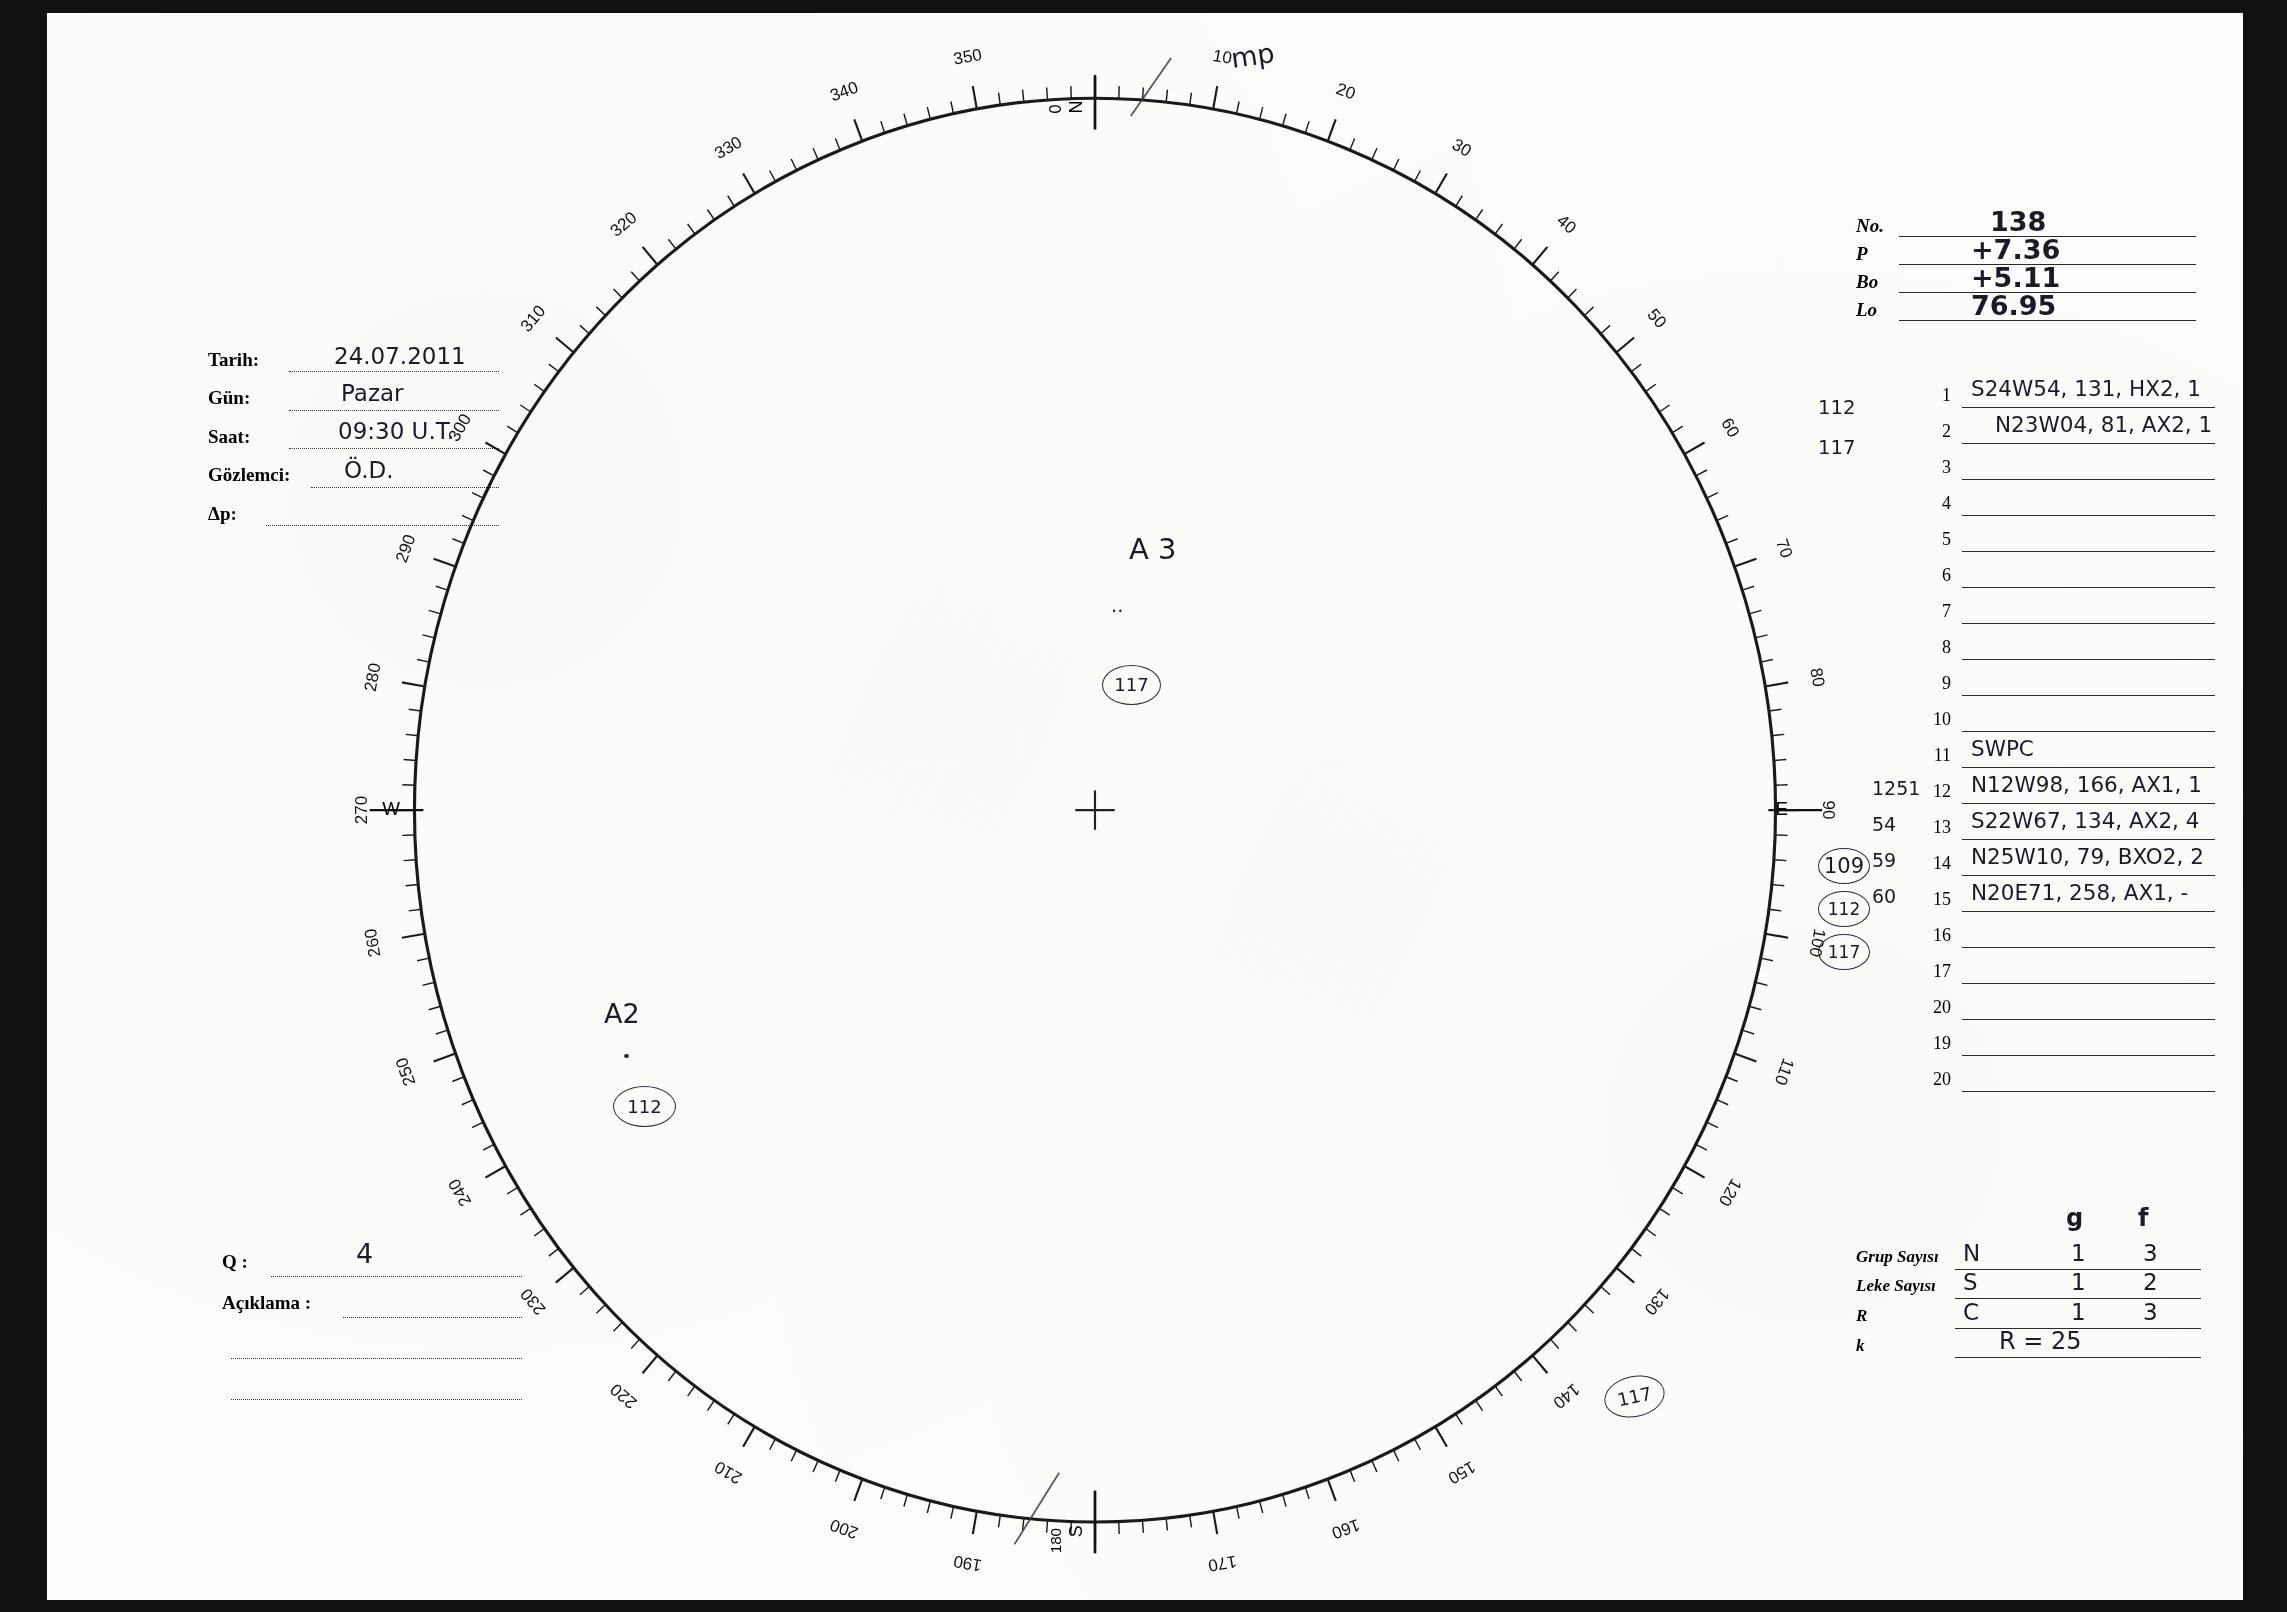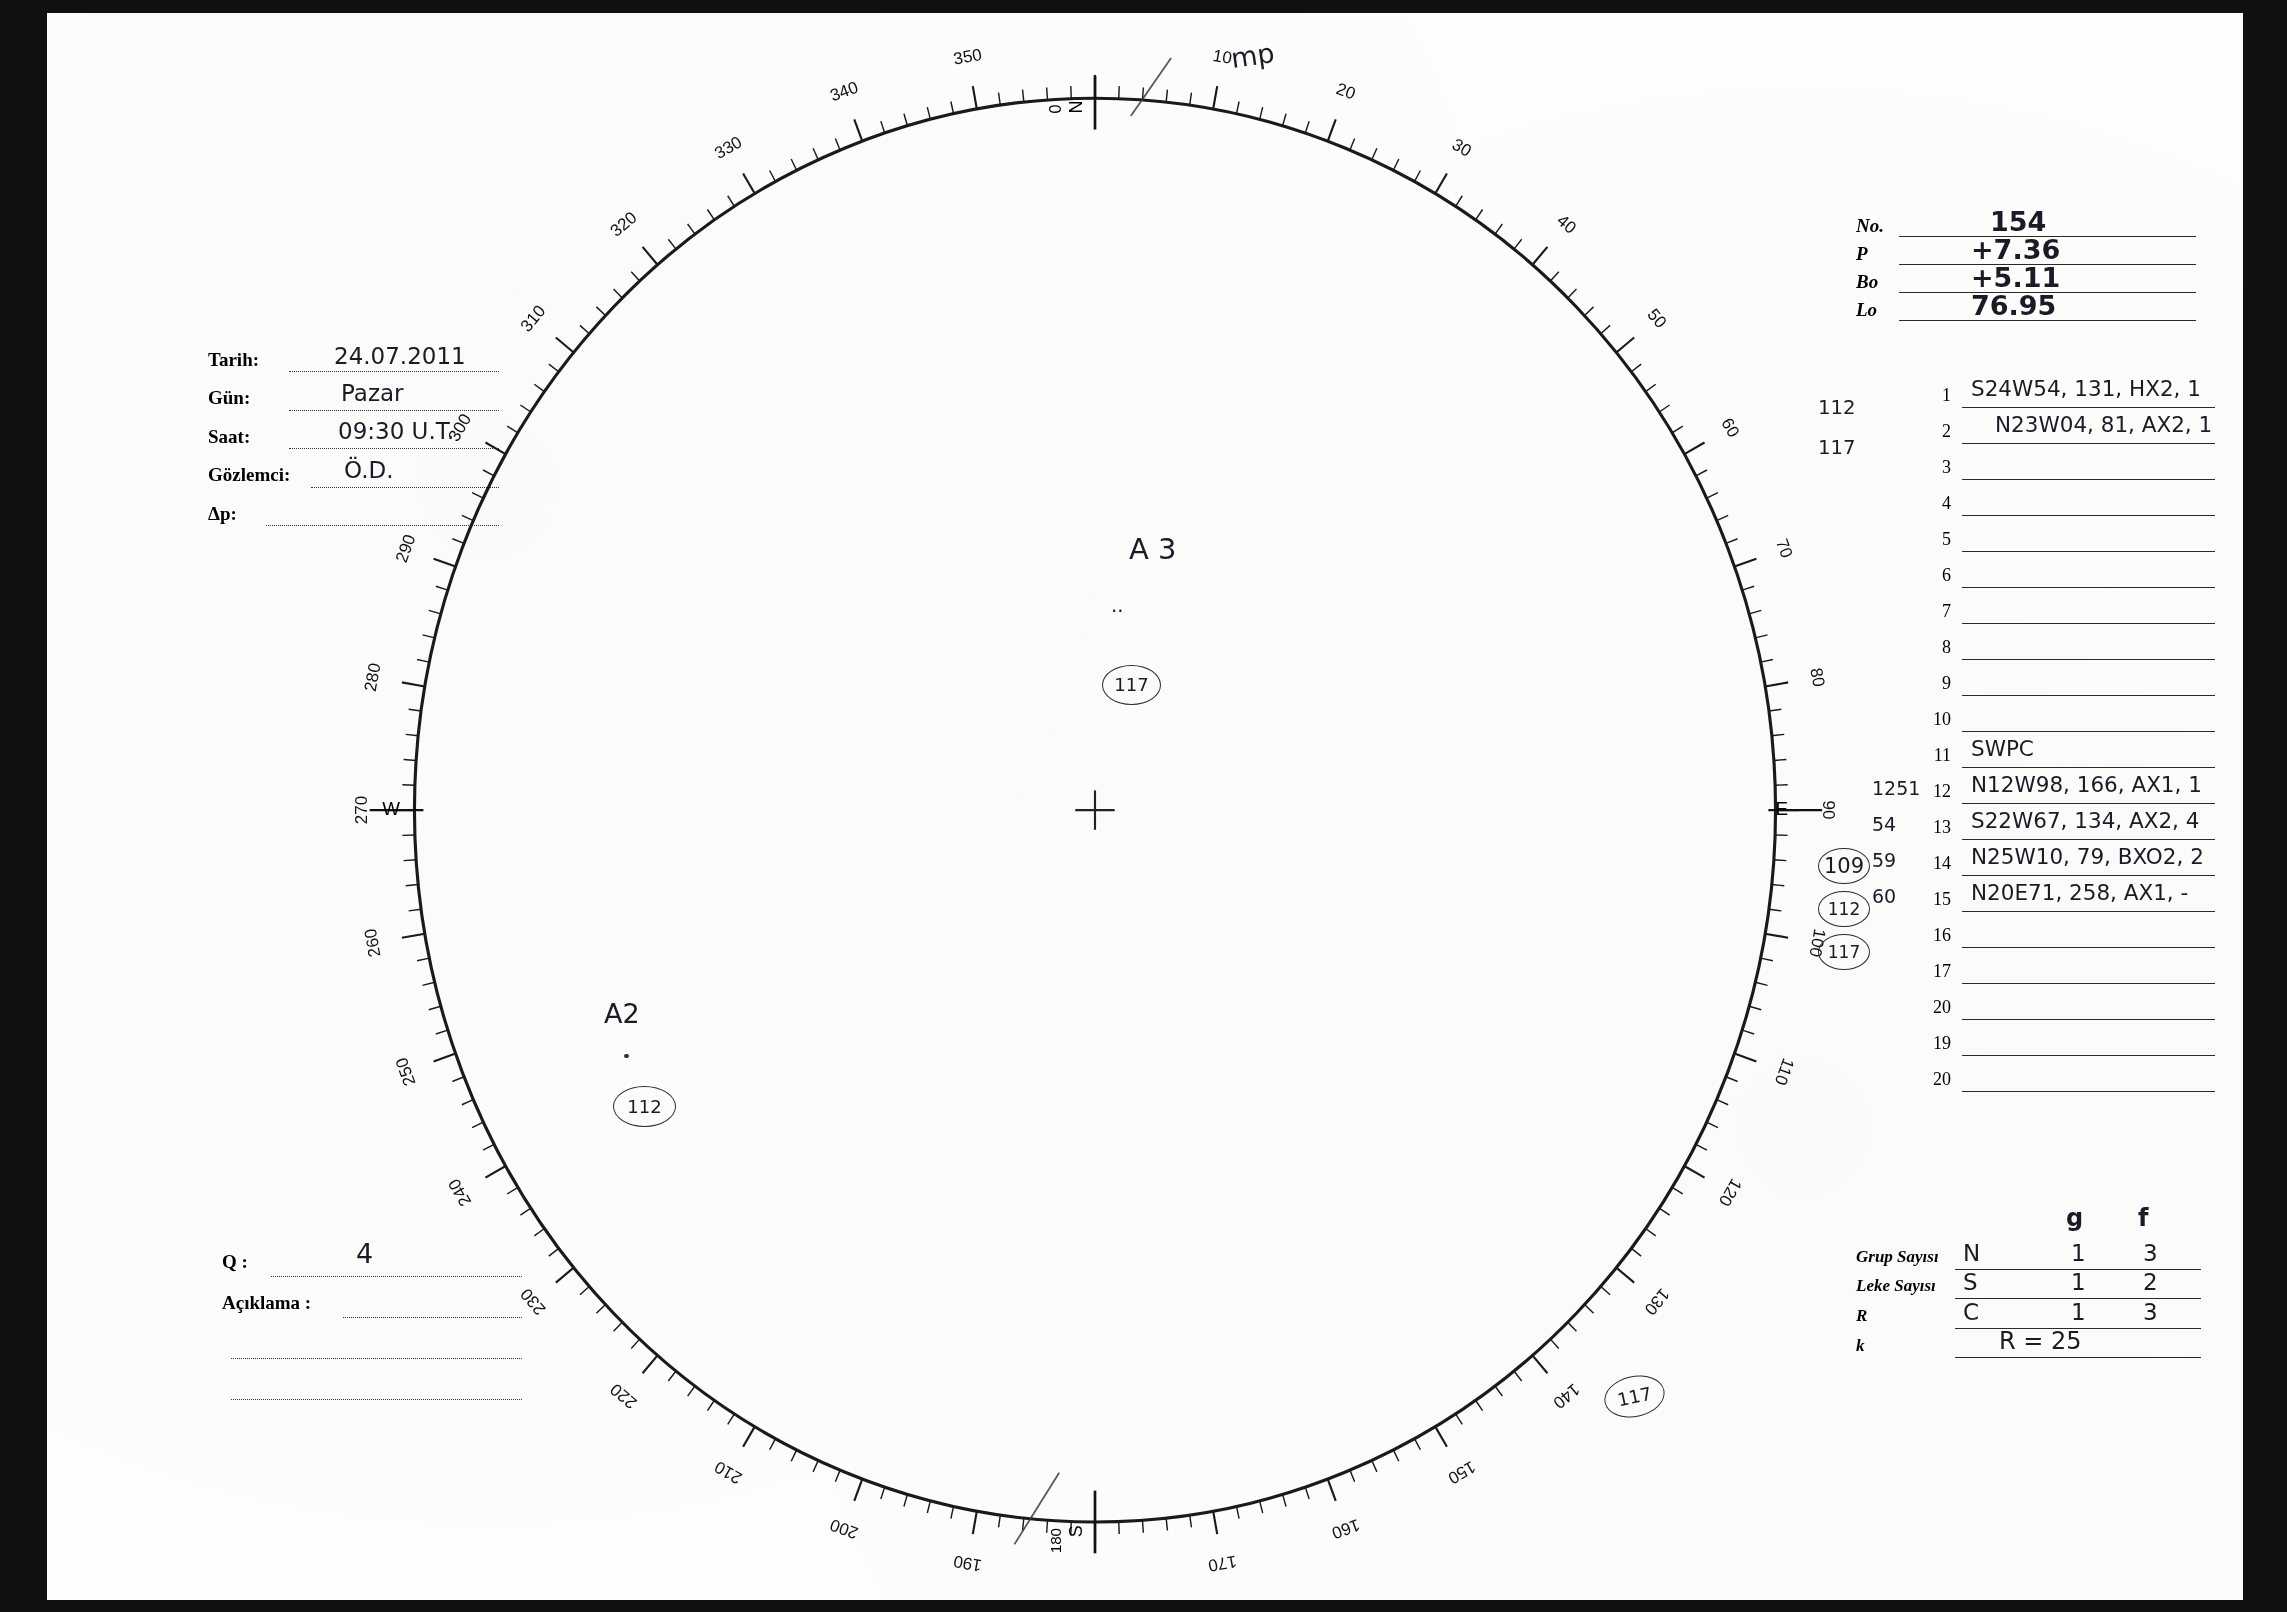--- a/index.html
+++ b/index.html
@@ -68,21 +68,21 @@
 
   <div class="frm" style="left:175px;top:1279px;">Açıklama :</div>
   <div class="qline" style="left:296px;top:1304px;width:179px;"></div>
   <div class="qline" style="left:184px;top:1345px;width:291px;"></div>
   <div class="qline" style="left:184px;top:1386px;width:291px;"></div>
 
   <div id="rt">
     <div class="rrow">
       <div class="rlabel">No.</div>
       <div class="rline"></div>
-      <div class="hw b" style="left:134px;top:-5.4px;font-size:27px;">154</div>
+      <div class="hw b" style="left:134px;top:-5.4px;font-size:27px;">138</div>
     </div>
     <div class="rrow">
       <div class="rlabel">P</div>
       <div class="rline"></div>
       <div class="hw b" style="left:115px;top:-5.4px;font-size:27px;">+7.36</div>
     </div>
     <div class="rrow">
       <div class="rlabel">Bo</div>
       <div class="rline"></div>
       <div class="hw b" style="left:115px;top:-5.4px;font-size:27px;">+5.11</div>

